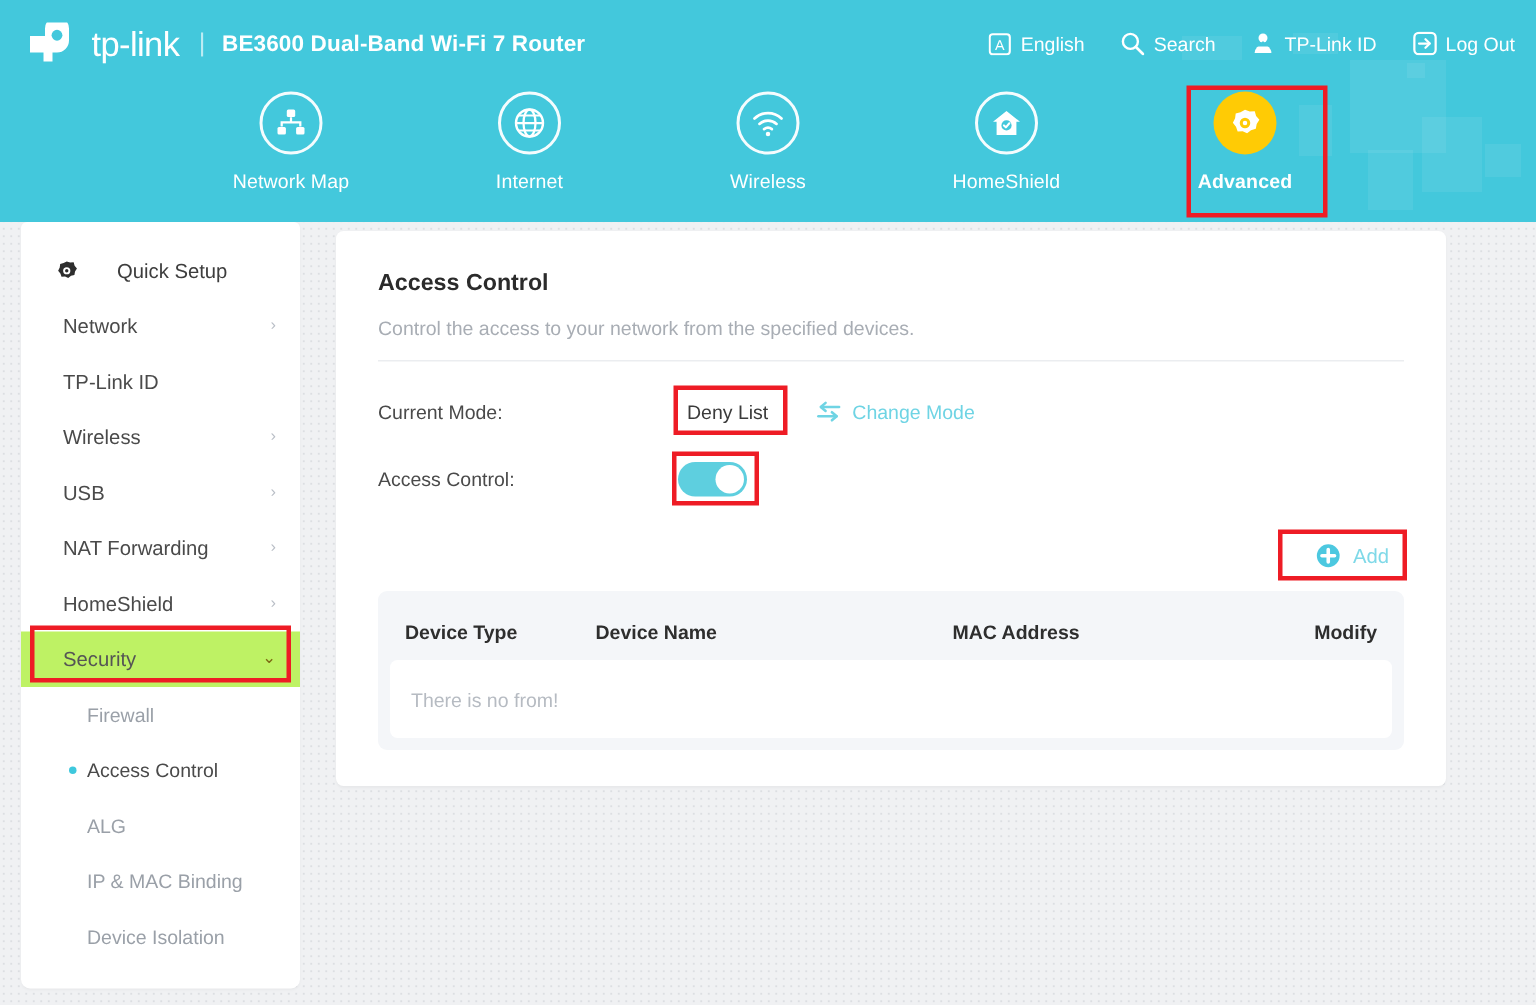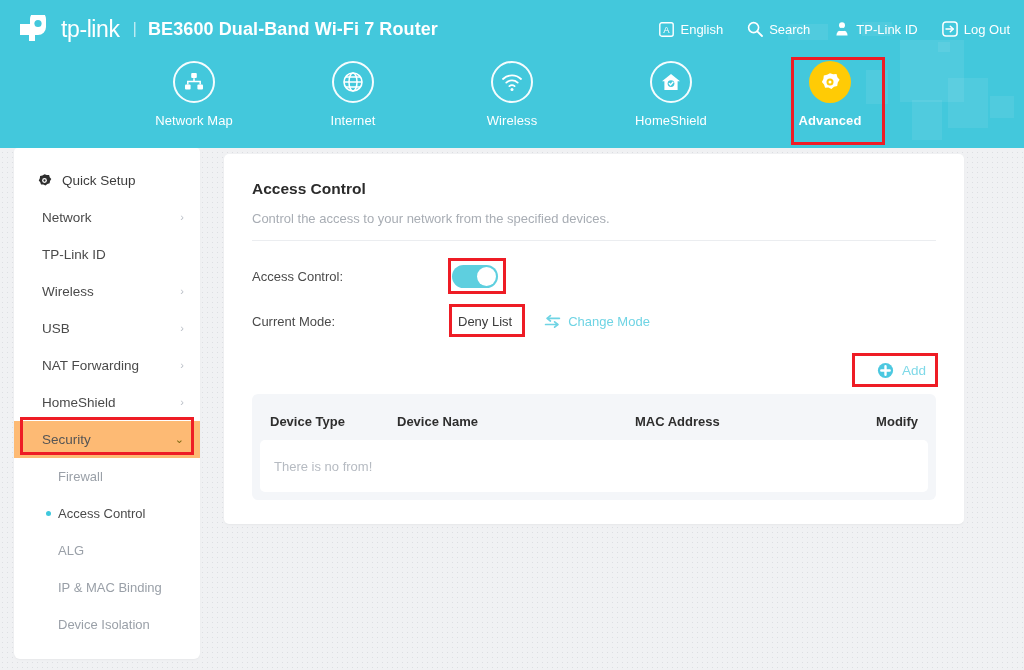--- a/index.html
+++ b/index.html
@@ -51,21 +51,21 @@
     font-weight: 500;
   }
   .logo-divider {
     color: rgba(255,255,255,0.65);
     font-size: 17px;
     margin: 0 11px 0 13px;
     font-weight: 300;
   }
   .model-name {
     color: #ffffff;
-    font-size: 18px;
+    font-size: 15px;
     font-weight: bold;
     letter-spacing: 0.1px;
     text-align: center;
   }
 
   #header-actions {
     position: absolute;
     right: 14px;
     top: 0;
     height: 58px;
@@ -158,28 +158,28 @@
     height: 37px;
     display: flex;
     align-items: center;
     padding: 0 16px 0 28px;
     font-size: 13.5px;
     color: #4a4a4a;
     cursor: pointer;
     position: relative;
     justify-content: space-between;
   }
-  .side-item .si-left { display: flex; align-items: center; gap: 9px; }
+  .side-item .si-left { display: flex; align-items: center; gap: 25px; }
   .side-item.quick {
     padding-left: 22px;
     color: #3d3d3d;
     font-size: 13.5px;
   }
   .side-item.selected {
-    background: #fdba74;
+    background: #bef264;
     color: #555;
   }
   .chev {
     color: #b9bec6;
     font-size: 11px;
     line-height: 1;
     display: flex;
     align-items: center;
   }
   .side-item.selected .chev { color: #7d6a13; }
@@ -548,46 +548,46 @@
       <span>Device Isolation</span>
     </div>
 
     <div class="annot" style="left:6px;top:269px;width:174px;height:38px;"></div>
   </div>
 
   <div id="content-card">
 
     <div class="card-title">Access Control</div>
     <div class="card-sub">Control the access to your network from the specified devices.</div>
-
-    <div class="form-row">
-      <span class="form-label">Access Control:</span>
-      <div class="toggle">
-        <span class="knob"></span>
-      </div>
-      <div class="annot" style="left:196px;top:-7px;width:58px;height:36px;"></div>
-    </div>
 
     <div class="form-row">
       <span class="form-label">Current Mode:</span>
       <span class="mode-value">Deny List</span>
       <div class="change-mode">
         <span>
           <svg width="17" height="15" viewBox="0 0 17 15" style="display:block">
             <path d="M15.4 4.3 H3.4" fill="none" stroke="#6fd4e4" stroke-width="1.7" stroke-linecap="round"></path>
             <polyline points="6.4,1.6 3.2,4.3 6.4,7" fill="none" stroke="#6fd4e4" stroke-width="1.7" stroke-linecap="round" stroke-linejoin="round"></polyline>
             <path d="M1.6 10.5 H13.6" fill="none" stroke="#6fd4e4" stroke-width="1.7" stroke-linecap="round"></path>
             <polyline points="10.6,7.8 13.8,10.5 10.6,13.2" fill="none" stroke="#6fd4e4" stroke-width="1.7" stroke-linecap="round" stroke-linejoin="round"></polyline>
           </svg>
         </span>
         <span>Change Mode</span>
       </div>
       <div class="annot" style="left:197px;top:-8px;width:76px;height:33px;"></div>
     </div>
 
+    <div class="form-row">
+      <span class="form-label">Access Control:</span>
+      <div class="toggle">
+        <span class="knob"></span>
+      </div>
+      <div class="annot" style="left:196px;top:-7px;width:58px;height:36px;"></div>
+    </div>
+
     <div class="add-row">
       <div class="add-btn">
         <span>
           <svg width="17" height="17" viewBox="0 0 17 17" style="display:block">
             <circle cx="8.5" cy="8.5" r="7.6" fill="#4cc8e0"></circle>
             <path d="M8.5 4.3 v8.4 M4.3 8.5 h8.4" stroke="#ffffff" stroke-width="2.4" stroke-linecap="round"></path>
           </svg>
         </span>
         <span>Add</span>
       </div>

